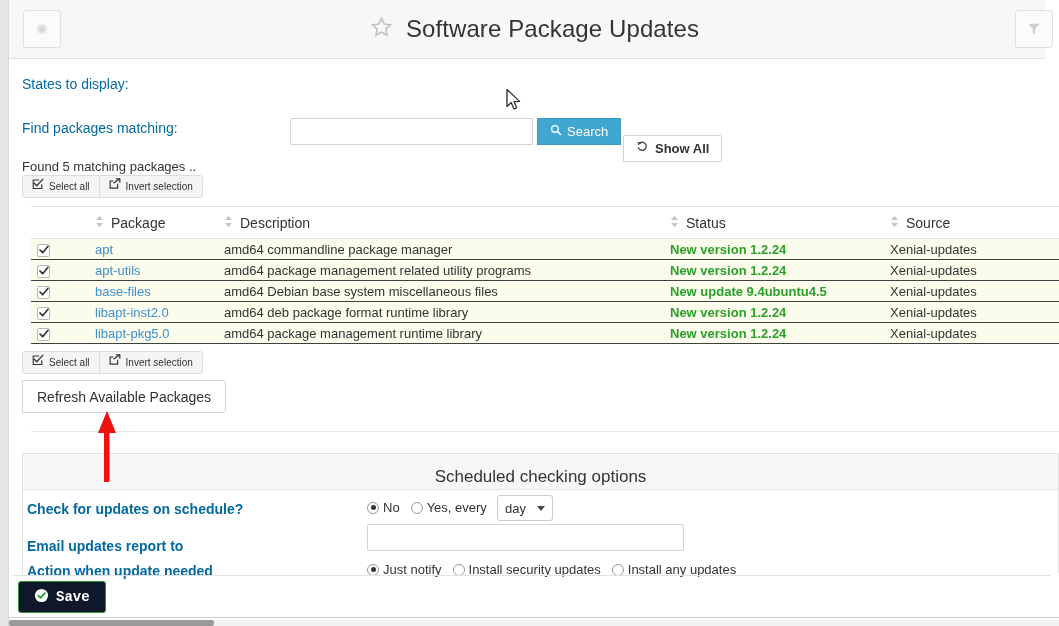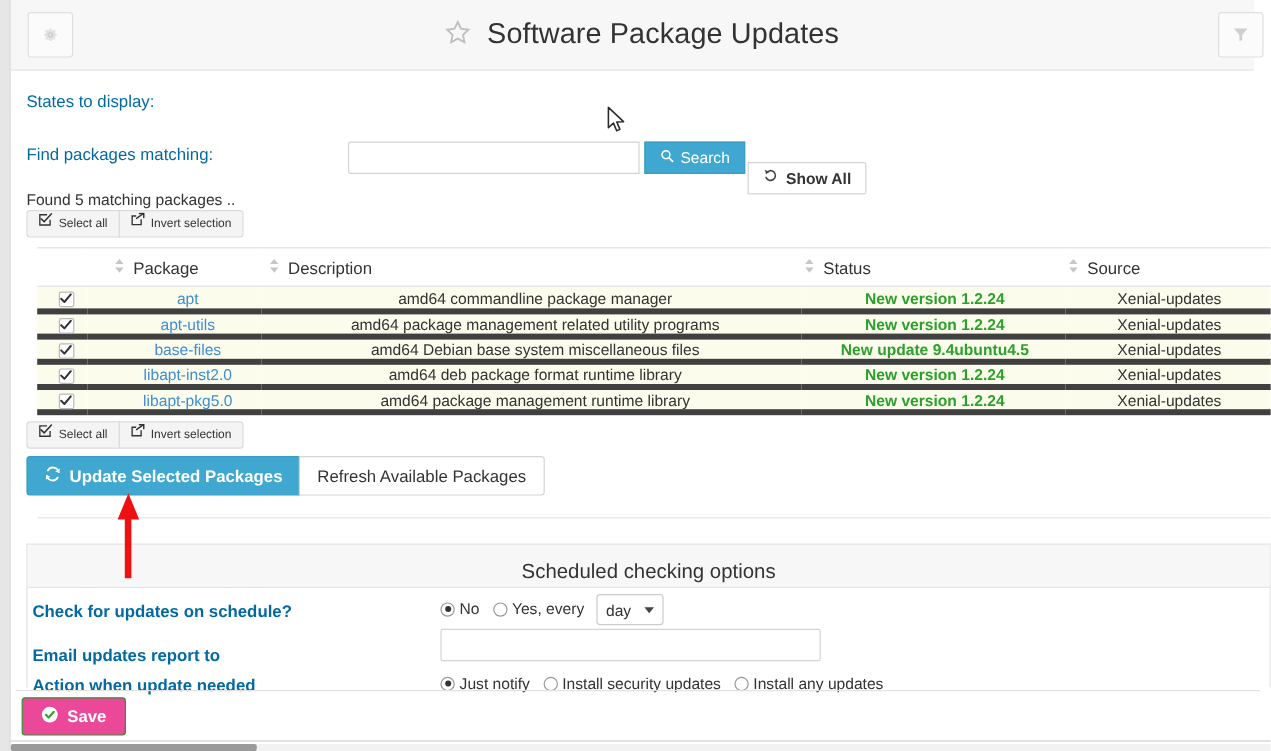--- a/index.html
+++ b/index.html
@@ -200,25 +200,24 @@
     font-size: 14px;
     color: #333333;
     text-align: left;
     padding: 0;
     vertical-align: middle;
   }
   .th-inner { display: flex; align-items: center; gap: 7px; white-space: nowrap; }
   .pkg-table tbody td {
     height: 21px;
     background: #fcfcec;
-    border-bottom: 5px solid #404040;
+    border-bottom: 1px solid #404040;
     padding: 0;
     vertical-align: middle;
     white-space: nowrap;
-    text-align: center;
   }
   .cb-cell { width: 42px; padding-left: 6px !important; }
   .chk {
     width: 13px; height: 13px;
     border: 1px solid #b9b9b9;
     background: #ffffff;
     display: inline-flex;
     align-items: center; justify-content: center;
     cursor: pointer;
     vertical-align: middle;
@@ -353,28 +352,28 @@
     position: absolute; left: 13px; top: 575px;
     width: 1037px; height: 1px;
     background: #e2e2e2;
   }
 
   .btn-save {
     position: absolute;
     left: 18px; top: 581px;
     height: 32px;
     padding: 0 15px;
-    background: #ec4899;
+    background: #0f172a;
     border: 1px solid #2e9230;
     border-radius: 3px;
     color: #ffffff;
     font-size: 14px;
     font-weight: bold;
     cursor: pointer;
-    display: flex; align-items: center; gap: 7px;
+    display: flex; align-items: center; gap: 7px; font-family: Liberation Mono, monospace;
   }
 
   
   .anno-arrow {
     position: absolute;
     left: 96px; top: 410px;
     width: 22px; height: 72px;
     pointer-events: none;
   }
 
@@ -599,31 +598,20 @@
             <path d="M11.5 7.5 V13.5 H1.5 V4 H6" fill="none" stroke="#333333" stroke-width="1.5"></path>
             <path d="M6.4 6.6 L14 1.2" fill="none" stroke="#333333" stroke-width="1.6" stroke-linecap="round"></path>
             <path d="M9.6 1.2 H14.4 V5.6" fill="none" stroke="#333333" stroke-width="1.6" stroke-linecap="round"></path>
           </svg>
         </span>
         <span>Invert selection</span>
       </div>
     </div>
 
     <div class="big-btns" style="left:13px; top:321px;">
-      <div class="bb primary">
-        <span>
-          <svg width="14" height="14" viewBox="0 0 16 16">
-            <path d="M13.6 6.2 A5.6 5.6 0 0 0 3.3 4.6" fill="none" stroke="#ffffff" stroke-width="1.7" stroke-linecap="round"></path>
-            <path d="M2.4 9.8 A5.6 5.6 0 0 0 12.7 11.4" fill="none" stroke="#ffffff" stroke-width="1.7" stroke-linecap="round"></path>
-            <path d="M14.7 2.6 L14.1 6.8 L10.2 5.6 Z" fill="#ffffff"></path>
-            <path d="M1.3 13.4 L1.9 9.2 L5.8 10.4 Z" fill="#ffffff"></path>
-          </svg>
-        </span>
-        <span>Update Selected Packages</span>
-      </div>
       <div class="bb">
         <span>Refresh Available Packages</span>
       </div>
     </div>
 
     <div class="hr-sep"></div>
 
     <div class="panel">
       <div class="panel-head">
         <span class="panel-title">Scheduled checking options</span>

